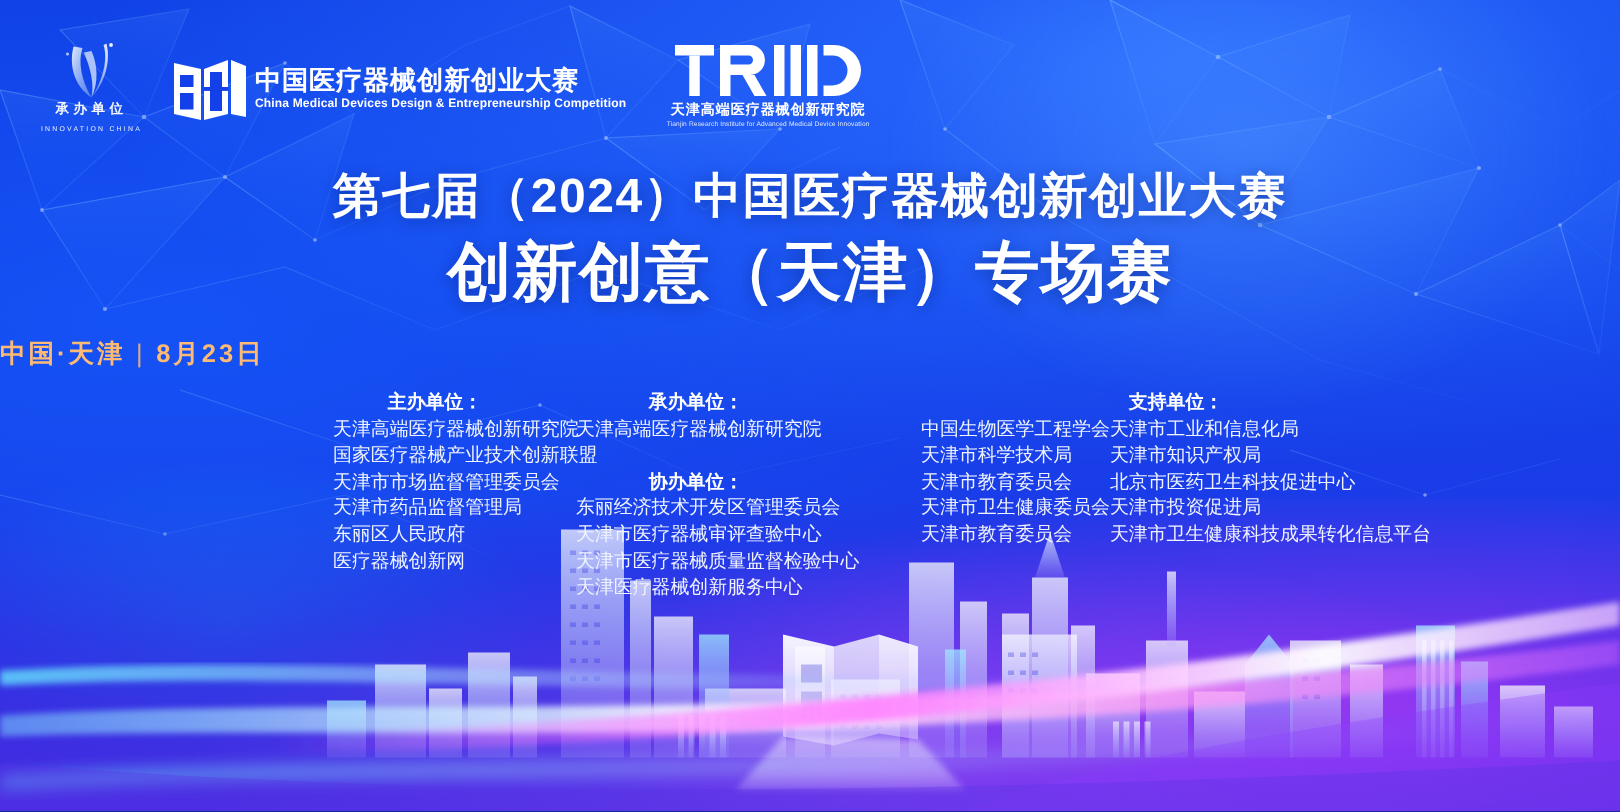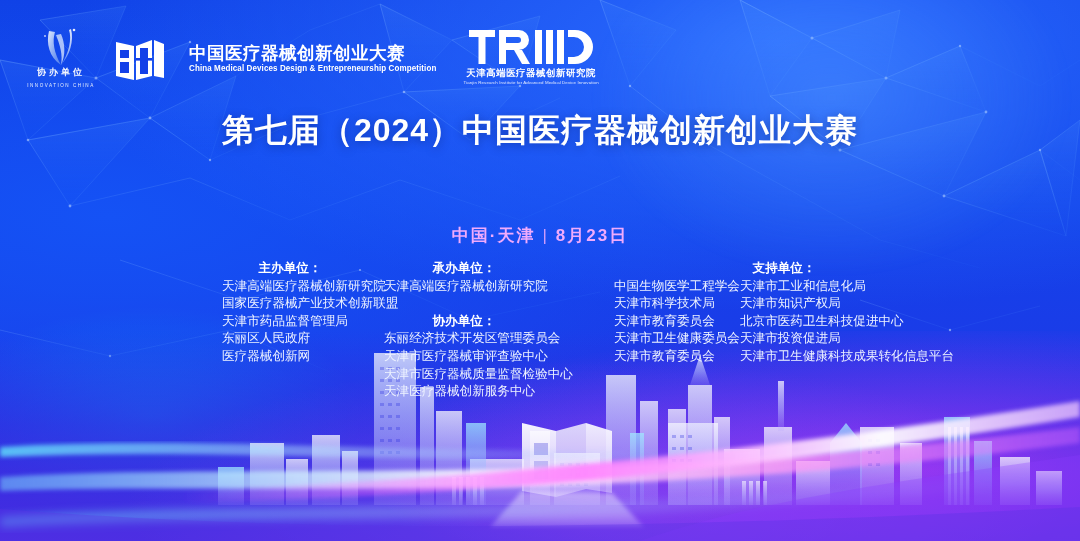--- a/index.html
+++ b/index.html
@@ -58,21 +58,21 @@
   .logo-kczg{width:74px;height:62px;position:relative;margin-right:16px;}
   .logo-kczg .mark{position:absolute;left:12px;top:0;width:50px;height:42px;}
   .logo-kczg .zh{
     position:absolute;left:0;bottom:10px;width:74px;text-align:center;
     font-size:9px;letter-spacing:3px;color:#ffffff;font-weight:700;opacity:.95;
   }
   .logo-kczg .en{
     position:absolute;left:0;bottom:1px;width:74px;text-align:center;
     font-size:4.6px;letter-spacing:1.5px;color:#ffffff;opacity:.9;
   }
-  .logo-cmdc{display:flex;align-items:center;gap:23px;margin-right:22px;}
+  .logo-cmdc{display:flex;align-items:center;gap:4px;margin-right:22px;}
   .logo-cmdc .door{width:52px;height:52px;}
   .logo-cmdc .txt .zh{
     font-size:17.5px;font-weight:700;color:#fff;letter-spacing:.5px;line-height:20px;white-space:nowrap;
   }
   .logo-cmdc .txt .en{
     font-size:8.2px;font-weight:700;color:#fff;letter-spacing:.1px;line-height:11px;white-space:nowrap;
     transform:scaleX(.98);transform-origin:left center;
   }
   .logo-triid{display:flex;flex-direction:column;align-items:center;}
   .logo-triid .wm{width:124px;height:34px;display:block;}
@@ -88,22 +88,22 @@
     position:absolute;left:0;right:0;top:104px;text-align:center;
     text-shadow:0 2px 10px rgba(4,20,90,.40);
   }
   .title-l1{
     font-size:32px;font-weight:700;color:#ffffff;line-height:52px;letter-spacing:1px;
   }
   .title-l2{
     font-size:43px;font-weight:700;color:#ffffff;line-height:52px;letter-spacing:1px;
   }
   .subtitle{
-    position:absolute;left:0;right:0;top:224px;text-align:center;
-    font-size:17px;font-weight:700;color:#f0abfc;letter-spacing:2px;
+    position:absolute;left:0;right:0;top:224px;
+    font-size:17px;font-weight:700;color:#fdba74;letter-spacing:2px;
   }
   .subtitle .sep{
     display:inline-block;margin:0 7px;opacity:.85;font-weight:400;
   }
 
   
   .orgs{
     position:absolute;left:222px;top:260px;
     display:flex;align-items:flex-start;gap:0;
     color:#ffffff;
@@ -383,21 +383,21 @@
             <stop offset="0%" stop-color="#ffffff" stop-opacity=".92"></stop>
             <stop offset="100%" stop-color="#9cc0ff" stop-opacity=".40"></stop>
           </linearGradient>
         </defs>
         <path d="M13 4 C 10 16, 13 30, 25 38 C 18 26, 16 14, 19 5 Z" fill="url(#kcA)"></path>
         <path d="M35 2 C 38 14, 34 28, 25 38 C 33 26, 36 12, 33 3 Z" fill="url(#kcB)"></path>
         <path d="M20 8 C 24 18, 27 28, 25 38 C 30 28, 29 16, 25 7 Z" fill="#dde9ff" opacity=".75"></path>
         <circle cx="38" cy="3" r="1.3" fill="#ffffff" opacity=".9"></circle>
         <circle cx="9" cy="9" r="1" fill="#ffffff" opacity=".7"></circle>
       </svg>
-      <div class="zh">协办单位</div>
+      <div class="zh">承办单位</div>
       <div class="en">INNOVATION CHINA</div>
     </div>
 
     <div class="logo logo-cmdc">
       <svg class="door" viewBox="0 0 52 52">
         <g fill="#ffffff">
           <polygon points="2,10 20,14 20,48 2,44"></polygon>
           <polygon points="22,14 38,8 38,44 22,48"></polygon>
           <polygon points="40,8 50,12 50,46 40,44"></polygon>
         </g>
@@ -431,32 +431,34 @@
           <path d="M99 0 H106 A18 17 0 0 1 106 34 H99 V27 H105 A10 10 0 0 0 105 7 H99 Z"></path>
         </g>
       </svg>
       <div class="zh">天津高端医疗器械创新研究院</div>
       <div class="en">Tianjin Research Institute for Advanced Medical Device Innovation</div>
     </div>
   </div>
 
   <div class="title-wrap">
     <div class="title-l1">第七届（2024）中国医疗器械创新创业大赛</div>
+    <div class="title-l2">创新创意（天津）专场赛</div>
   </div>
 
   <div class="subtitle">
     <span>中国·天津</span><span class="sep">|</span><span>8月23日</span>
   </div>
 
   <div class="orgs">
 
     <div class="org-col c1">
       <div class="org-h">主办单位：</div>
       <div class="org-li">天津高端医疗器械创新研究院</div>
       <div class="org-li">国家医疗器械产业技术创新联盟</div>
+      <div class="org-li">天津市市场监督管理委员会</div>
       <div class="org-li">天津市药品监督管理局</div>
       <div class="org-li">东丽区人民政府</div>
       <div class="org-li">医疗器械创新网</div>
     </div>
 
     <div class="org-col c2">
       <div class="org-h">承办单位：</div>
       <div class="org-li">天津高端医疗器械创新研究院</div>
       <div class="org-gap"></div>
       <div class="org-h">协办单位：</div>

